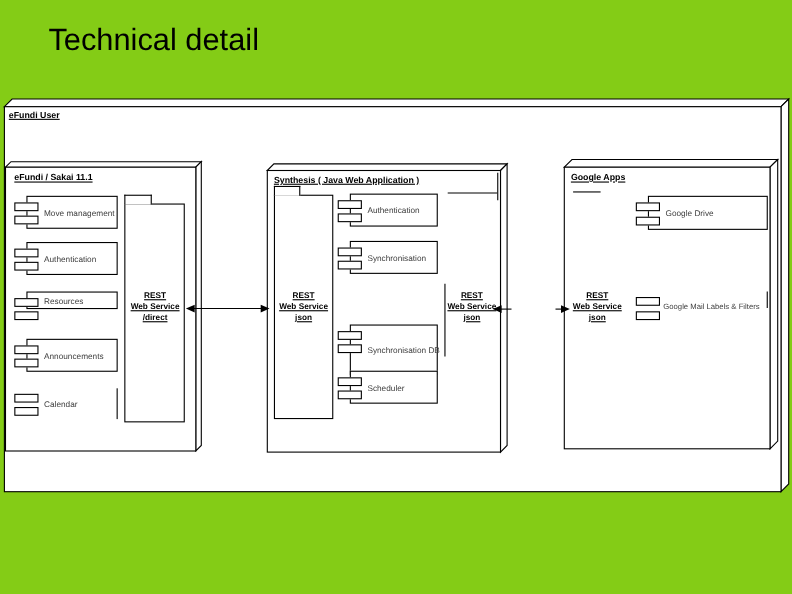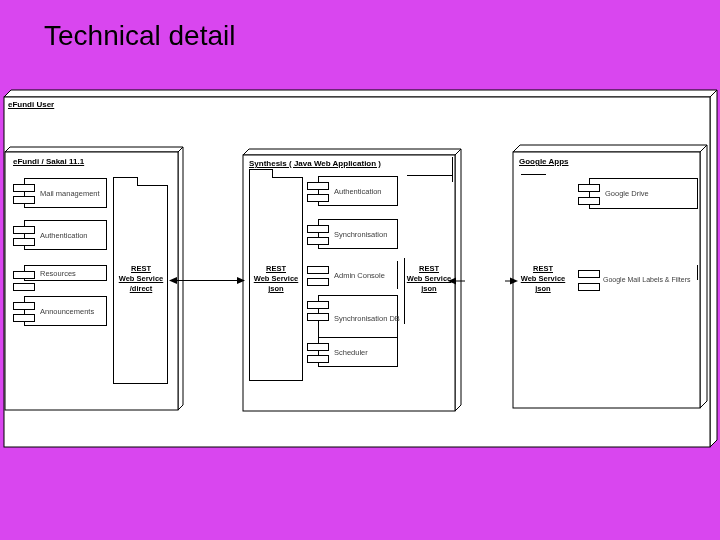--- a/index.html
+++ b/index.html
@@ -1,17 +1,17 @@
 <!DOCTYPE html>
 <html><head>
 <meta charset="utf-8">
 <style>
   html,body{margin:0;padding:0;background:#fff;}
   #slide{
-    position:relative;width:720px;height:540px;background:#d946ef;
+    position:relative;width:720px;height:540px;background:#84cc16;
     font-family:"Liberation Sans", sans-serif;overflow:hidden;
   }
   #slide-title{
     position:absolute;left:44px;top:20px;font-size:28px;color:#000;
     letter-spacing:0px;white-space:nowrap;
   }
   #diagram-svg{position:absolute;left:0;top:0;width:720px;height:540px;}
   .node-title{
     position:absolute;font-size:8px;font-weight:bold;color:#000;
     text-decoration:underline;white-space:nowrap;z-index:3;
@@ -127,53 +127,53 @@
   </div>
   <div class="rest-label" style="left:507px;top:264px;">
     <span>REST</span>
     <span>Web Service</span>
     <span>json</span>
   </div>
 
   <div class="comp" style="left:24px;top:178px;width:83px;height:30px;">
     <div class="tab" style="top:5px;"></div>
     <div class="tab" style="top:17px;"></div>
-    <span>Mail management</span>
+    <span>Move management</span>
   </div>
   <div class="comp" style="left:24px;top:220px;width:83px;height:30px;">
     <div class="tab" style="top:5px;"></div>
     <div class="tab" style="top:17px;"></div>
     <span>Authentication</span>
   </div>
   <div class="comp" style="left:24px;top:265px;width:83px;height:16px;">
     <div class="tab" style="top:5px;"></div>
     <div class="tab" style="top:17px;"></div>
     <span>Resources</span>
   </div>
-  <div class="comp" style="left:24px;top:296px;width:83px;height:30px;">
+  <div class="comp" style="left:24px;top:308px;width:83px;height:30px;">
     <div class="tab" style="top:5px;"></div>
     <div class="tab" style="top:17px;"></div>
     <span>Announcements</span>
+  </div>
+  <div class="comp noborder" style="left:24px;top:352px;width:83px;height:30px;">
+    <div class="redge"></div>
+    <div class="tab" style="top:5px;"></div>
+    <div class="tab" style="top:17px;"></div>
+    <span>Calendar</span>
   </div>
 
   <div class="comp" style="left:318px;top:176px;width:80px;height:30px;">
     <div class="tab" style="top:5px;"></div>
     <div class="tab" style="top:17px;"></div>
     <span>Authentication</span>
   </div>
   <div class="comp" style="left:318px;top:219px;width:80px;height:30px;">
     <div class="tab" style="top:5px;"></div>
     <div class="tab" style="top:17px;"></div>
     <span>Synchronisation</span>
-  </div>
-  <div class="comp noborder" style="left:318px;top:260px;width:80px;height:30px;">
-    <div class="redge"></div>
-    <div class="tab" style="top:5px;"></div>
-    <div class="tab" style="top:17px;"></div>
-    <span>Admin Console</span>
   </div>
   <div class="comp" style="left:318px;top:295px;width:80px;height:46px;">
     <div class="tab" style="top:5px;"></div>
     <div class="tab" style="top:17px;"></div>
     <span>Synchronisation DB</span>
   </div>
   <div class="comp" style="left:318px;top:337px;width:80px;height:30px;">
     <div class="tab" style="top:5px;"></div>
     <div class="tab" style="top:17px;"></div>
     <span>Scheduler</span>

